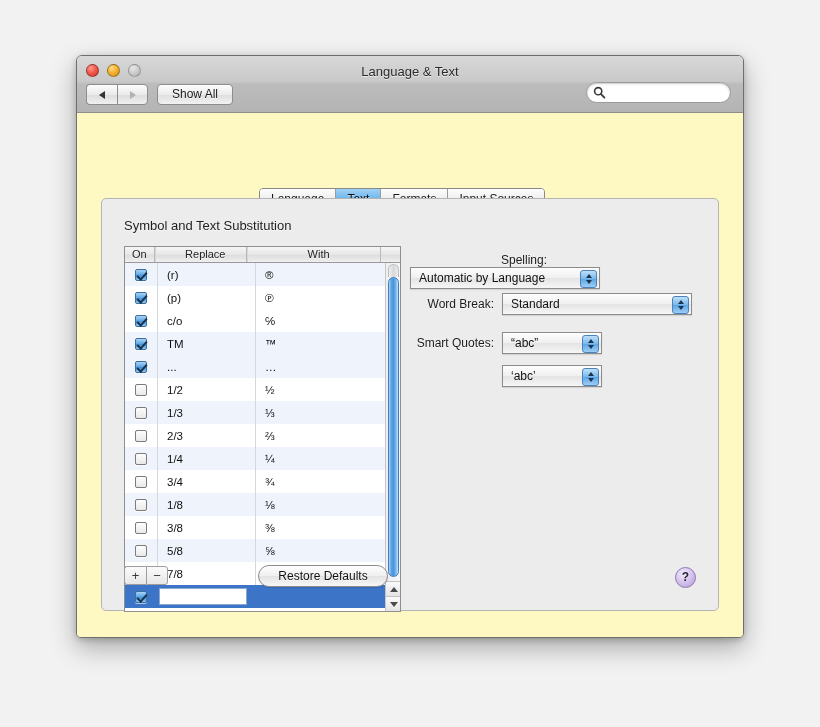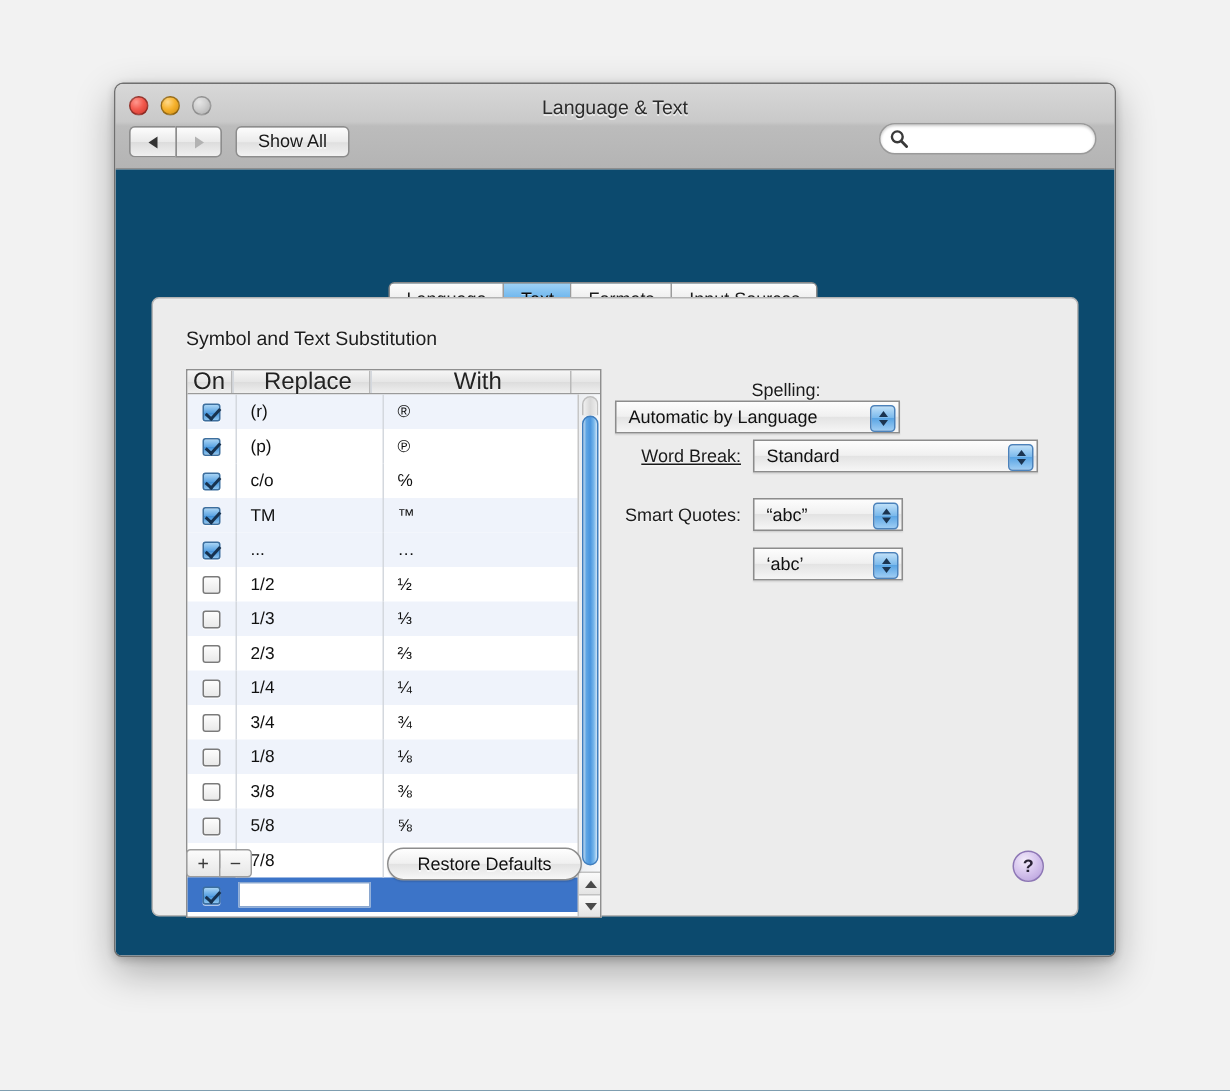--- a/index.html
+++ b/index.html
@@ -73,21 +73,21 @@
     position:relative;
   }
   #search-input {
     position:absolute; left:24px; top:0; right:8px; height:19px;
     border:none; outline:none; background:transparent;
     font-size:11px; font-family:"Liberation Sans", sans-serif; color:#000;
   }
   .search-glyph { position:absolute; left:6px; top:3px; }
 
   
-  #content { position:absolute; left:0; top:57px; right:0; bottom:0; background:#0c4a6e; }
+  #content { position:absolute; left:0; top:57px; right:0; bottom:0; background:#fef9c3; }
 
   
   #tabbar {
     position:absolute; left:182px; top:75px;
     display:flex; height:22px;
     border:1px solid #898989; border-radius:4px;
     background:linear-gradient(to bottom,#fcfcfc,#e4e4e4);
     overflow:hidden;
   }
   .tab {
@@ -121,21 +121,21 @@
   #table {
     position:absolute; left:22px; top:47px;
     width:277px; height:366px;
     border:1px solid #8f8f8f;
     background:#fff;
     overflow:hidden;
   }
   #thead { display:flex; height:16px;
     background:linear-gradient(to bottom,#f6f6f6 0%,#e6e6e6 50%,#dcdcdc 51%,#efefef 100%);
     border-bottom:1px solid #9a9a9a; }
-  .th { font-size:16px; color:#222; text-align:center; line-height:15px;
+  .th { font-size:11px; color:#222; text-align:center; line-height:15px;
         border-right:1px solid #b9b9b9; text-shadow:0 1px 0 rgba(255,255,255,.7); }
   .th.c-on { width:32px; }
   .th.c-rep { width:98px; }
   .th.c-with { width:144px; }
   .th.c-pad { width:20px; border-right:none; }
 
   #tbody { position:absolute; left:0; top:16px; right:0; bottom:0; }
   .row { display:flex; height:23px; align-items:center; background:#fff; }
   .row.alt { background:#eff3fb; }
   .row.selected { background:#3c74c8; }
@@ -429,21 +429,21 @@
         <div class="popup" style="width:190px; margin-left:8px;">
           <span class="pl">Automatic by Language</span>
           <span class="stepper">
             <span class="stri u"></span>
             <span class="stri d"></span>
           </span>
         </div>
       </div>
 
       <div class="ctl-row" style="left:300px; top:94px;">
-        <div class="ctl-label" style="width:92px;text-decoration:underline;">Word Break:</div>
+        <div class="ctl-label" style="width:92px;">Word Break:</div>
         <div class="popup" style="width:190px; margin-left:8px;">
           <span class="pl">Standard</span>
           <span class="stepper">
             <span class="stri u"></span>
             <span class="stri d"></span>
           </span>
         </div>
       </div>
 
       <div class="ctl-row" style="left:300px; top:133px;">

